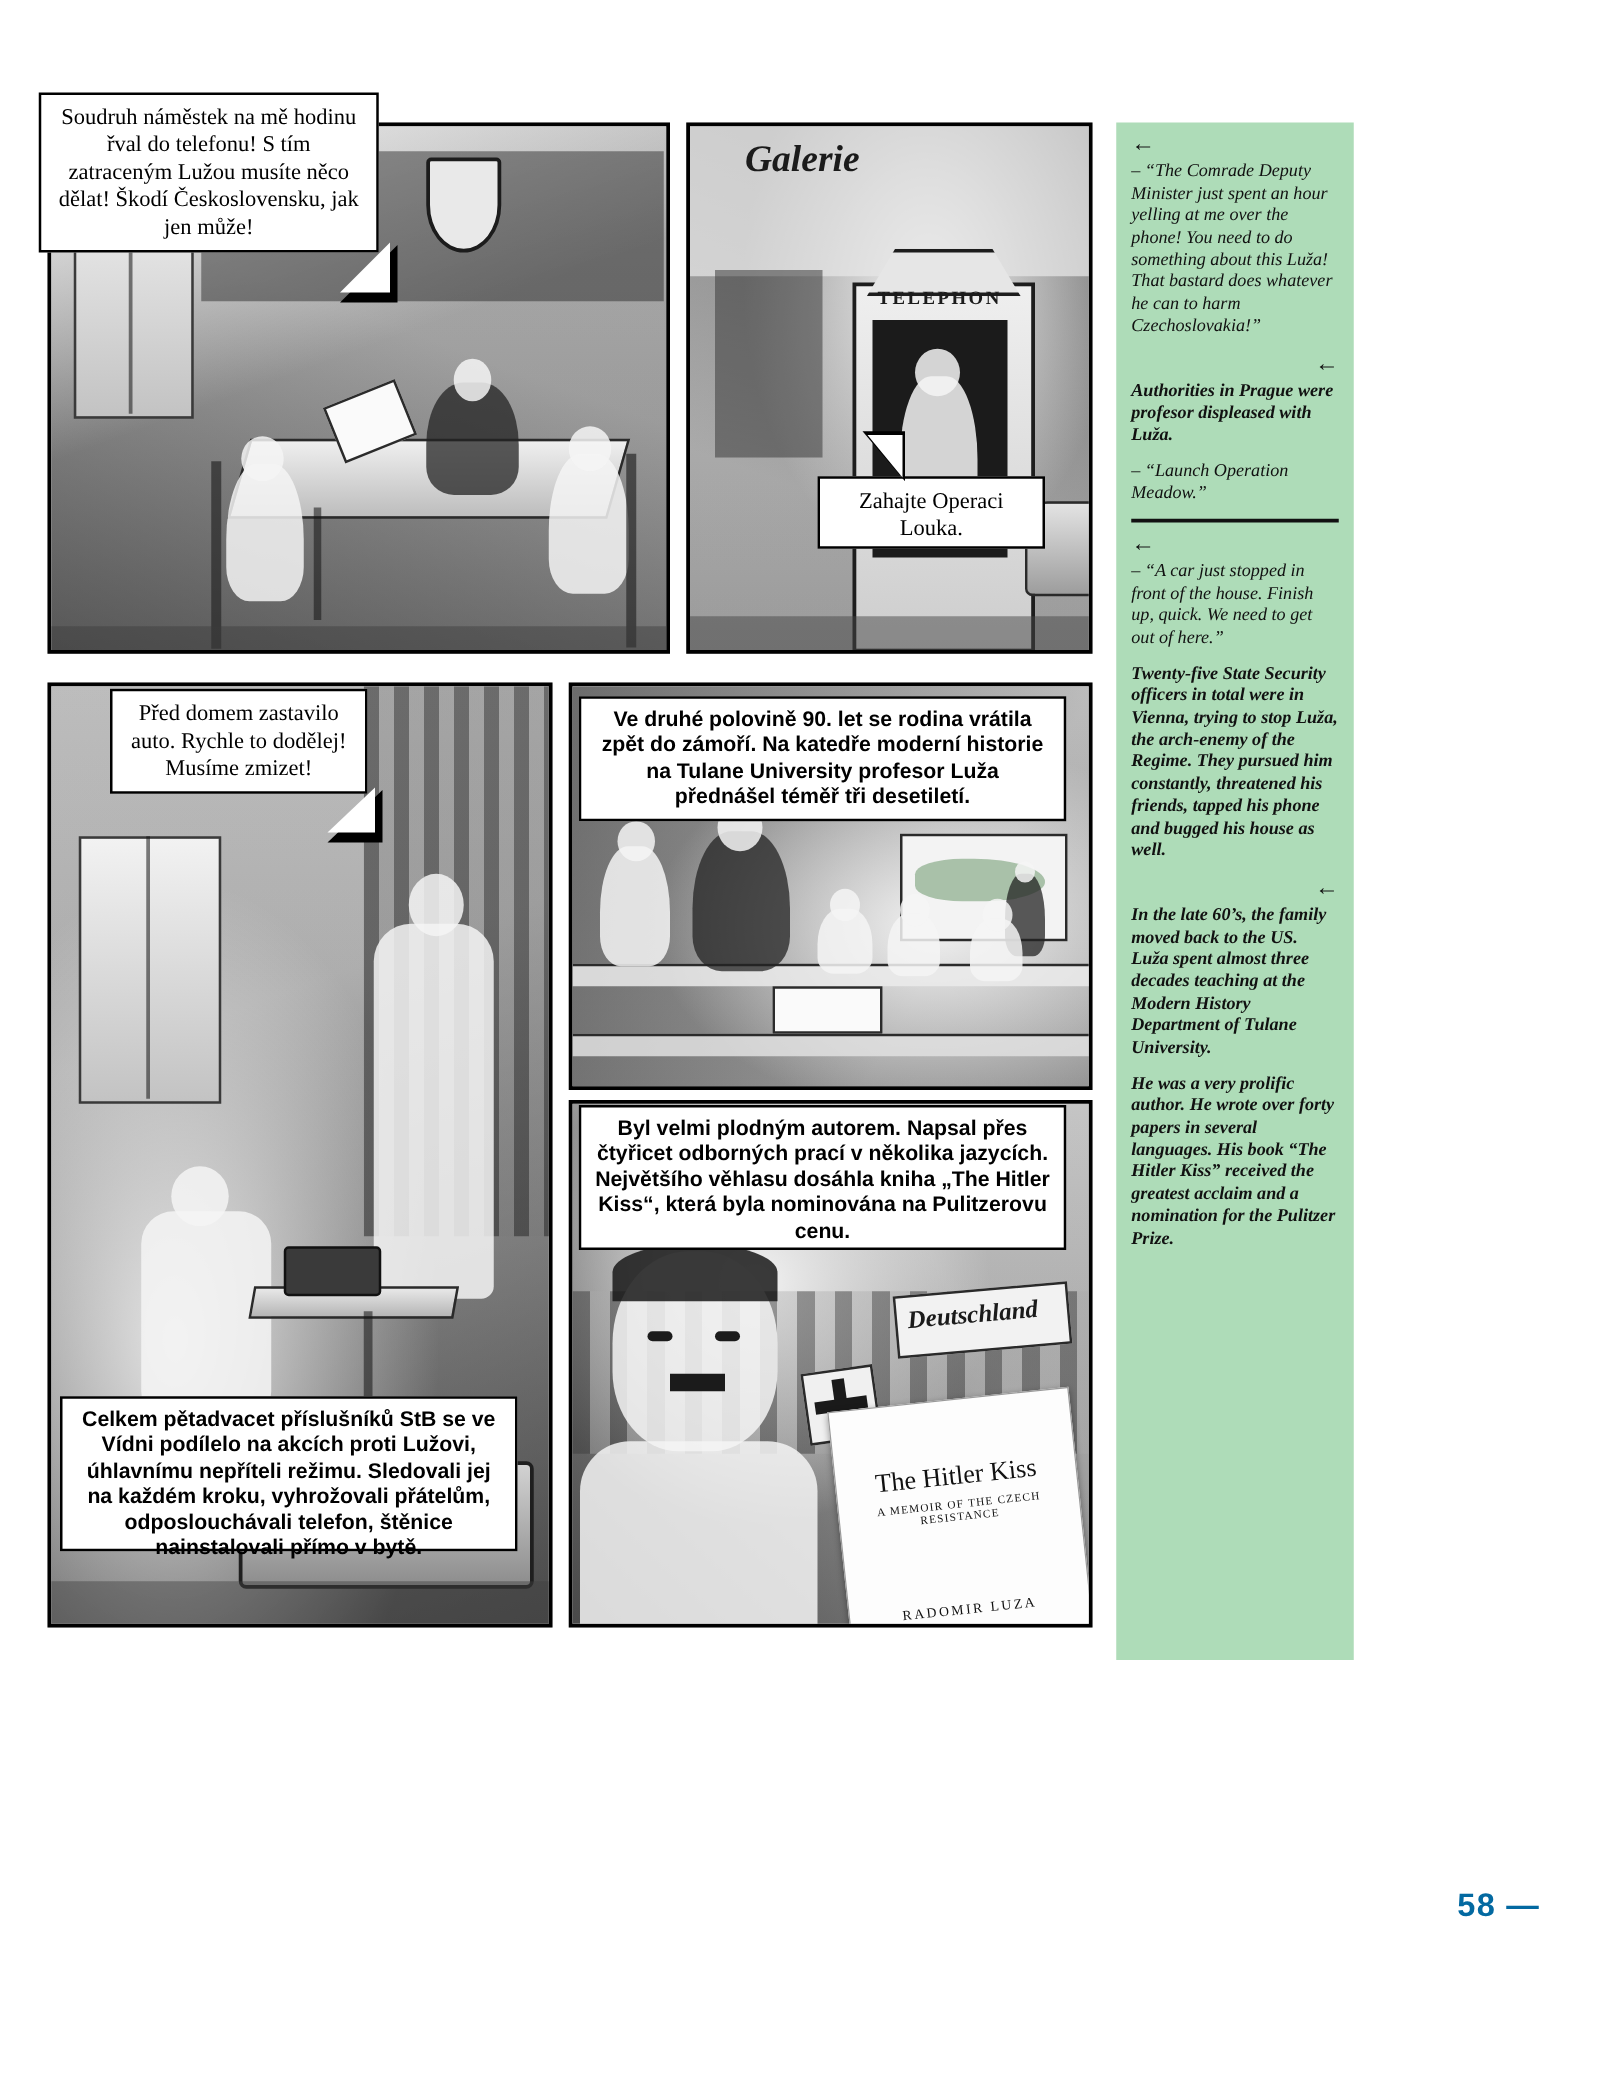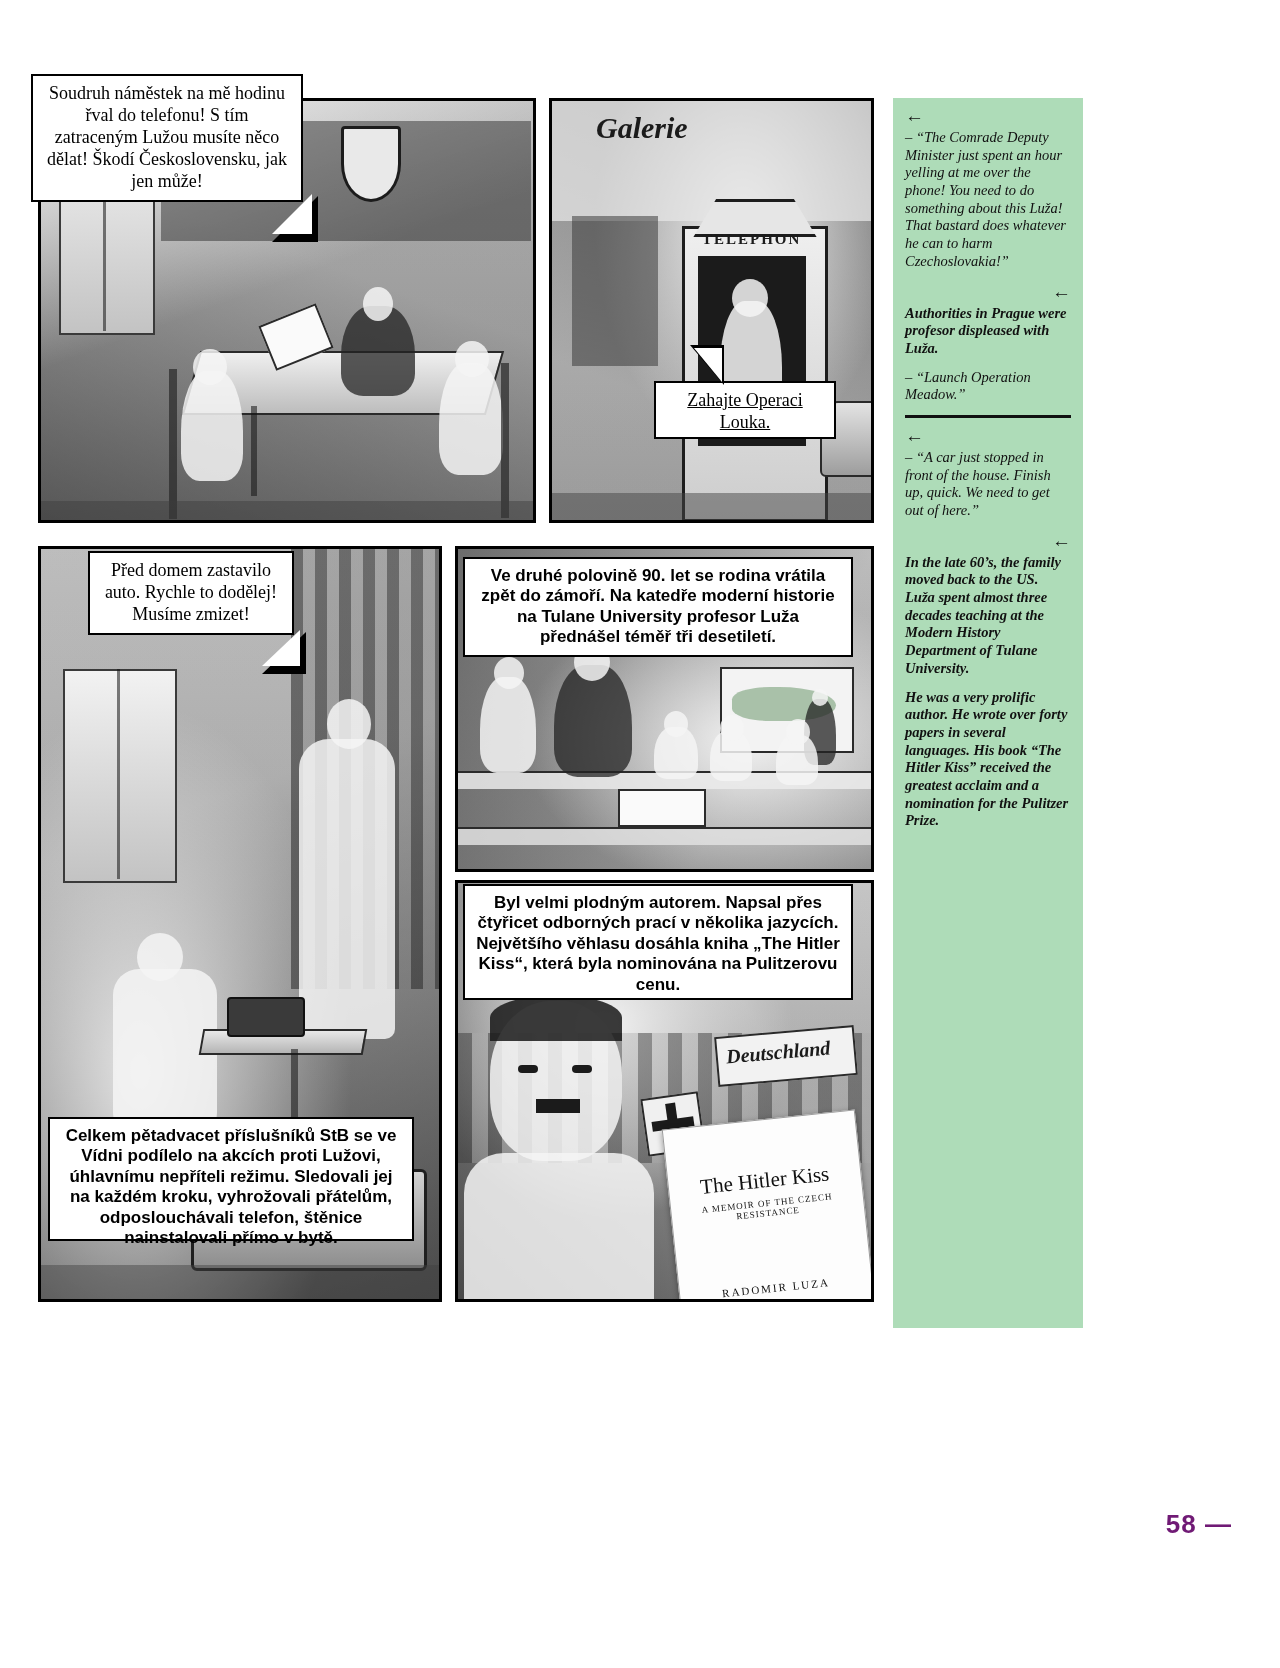--- a/index.html
+++ b/index.html
@@ -132,21 +132,21 @@
     margin: 2px 0 8px 0;
   }
 
   #pageno {
     position: absolute;
     right: 48px;
     bottom: 128px;
     font-family: "Liberation Sans", sans-serif;
     font-weight: bold;
     font-size: 26px;
-    color: #701a75;
+    color: #0369a1;
     letter-spacing: 1px;
   }
 
   
   .fig {
     position: absolute;
     background: rgba(35,35,35,.75);
     border-radius: 40% 40% 30% 30% / 55% 55% 25% 25%;
   }
   .figlight {
@@ -258,21 +258,21 @@
     <div class="signtext" style="left:150px; top:130px; font-size:15px; letter-spacing:2px;">TELEPHON</div>
     <div class="boothdark" style="left:146px; top:155px; width:108px; height:190px;"></div>
     <div class="figlight" style="left:168px; top:200px; width:62px; height:120px;"></div>
     <div class="figlight" style="left:180px; top:178px; width:36px; height:38px; border-radius:50%;"></div>
 
     <div style="position:absolute; left:268px; top:300px; width:120px; height:72px; background:linear-gradient(#e3e3e3,#9d9d9d); border:2px solid #2a2a2a; border-radius:18px 26px 6px 6px;"></div>
 
     <div class="line" style="left:0; top:392px; width:325px; height:33px; background:rgba(70,70,70,.5);"></div>
   </div>
 
-  <div class="bubble" style="left:654px; top:381px; width:182px; height:58px;text-decoration:underline;">Zahajte Operaci Louka.</div>
+  <div class="bubble" style="left:654px; top:381px; width:182px; height:58px;">Zahajte Operaci Louka.</div>
   <div class="tail" style="left:690px; top:345px; border-width:40px 0 0 34px; border-color:#000 transparent transparent transparent;"></div>
   <div class="tail" style="left:694px; top:348px; border-width:34px 0 0 28px; border-color:#fff transparent transparent transparent;"></div>
 
   <div class="panel" style="left:38px; top:546px; width:404px; height:756px;">
     <div class="art wash3"></div>
 
     <div class="line" style="left:250px; top:0; width:154px; height:440px; background:repeating-linear-gradient(90deg, rgba(40,40,40,.55) 0 12px, rgba(120,120,120,.35) 12px 24px);"></div>
 
     <div class="win" style="left:22px; top:120px; width:110px; height:210px;"></div>
     <div class="line" style="left:76px; top:120px; width:3px; height:210px;"></div>
@@ -370,20 +370,23 @@
       <p>– “Launch Operation Meadow.”</p>
     </div>
 
     <div class="rule"></div>
 
     <div>
       <span class="arrowline">←</span>
       <p>– “A car just stopped in front of the house. Finish up, quick. We need to get out of here.”</p>
     </div>
 
+    <div>
+      <p class="strong">Twenty-five State Security officers in total were in Vienna, trying to stop Luža, the arch-enemy of the Regime. They pursued him constantly, threatened his friends, tapped his phone and bugged his house as well.</p>
+    </div>
 
     <div>
       <span class="arrowline arrow-right">←</span>
       <p class="strong">In the late 60’s, the family moved back to the US. Luža spent almost three decades teaching at the Modern History Department of Tulane University.</p>
     </div>
 
     <div>
       <p class="strong">He was a very prolific author. He wrote over forty papers in several languages. His book “The Hitler Kiss” received the greatest acclaim and a nomination for the Pulitzer Prize.</p>
     </div>
 

